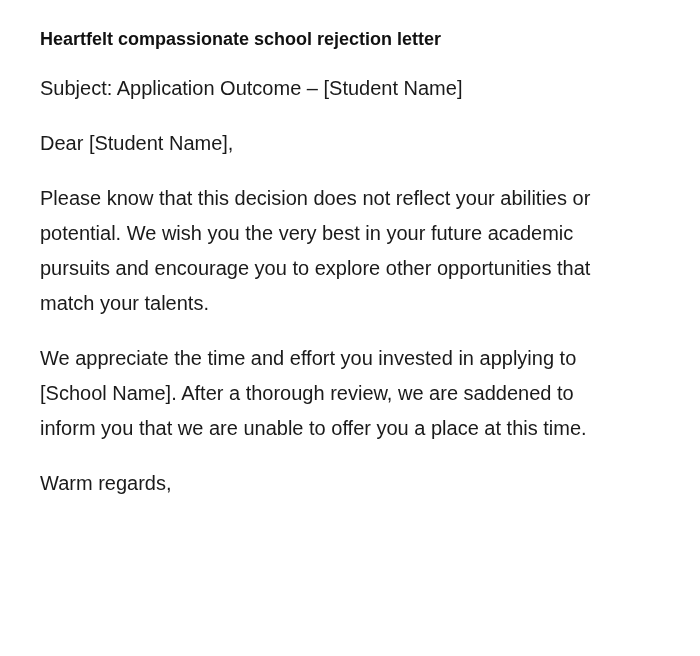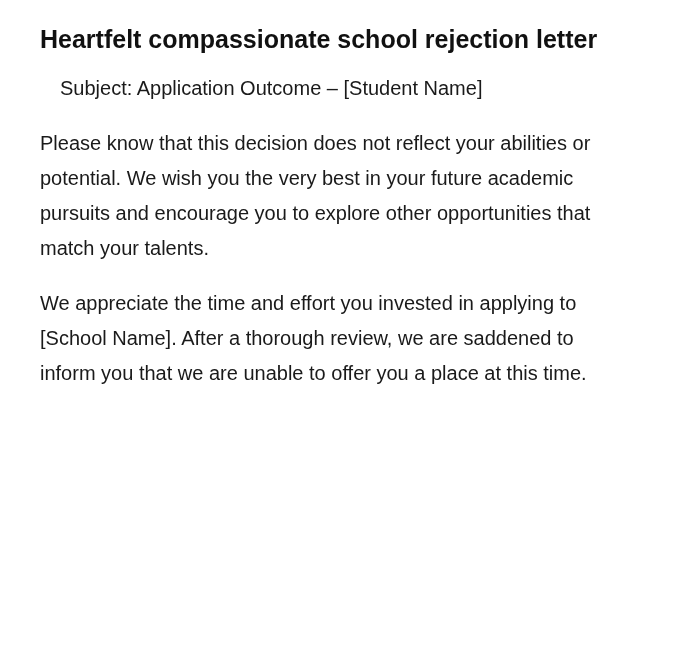--- a/index.html
+++ b/index.html
@@ -17,48 +17,49 @@
   .page {
     box-sizing: border-box;
     width: 700px;
     height: 656px;
     padding: 23px 40px 0 40px;
   }
   .letter {
     width: 585px;
   }
   h1.letter-title {
-    font-size: 25px;
+    font-size: 18px;
     line-height: 32px;
     font-weight: 700;
     color: #111111;
     margin: 0 0 16px 0;
     letter-spacing: 0;
   }
   p {
     font-size: 20px;
     line-height: 35px;
     margin: 20px 0;
     font-weight: 400;
   }
   p.subject-line {
     margin-top: 0;
-    margin-left: 20px;
   }
 </style>
 </head>
 <body>
 
 <div class="page">
   <div class="letter">
     <h1 class="letter-title">Heartfelt compassionate school rejection letter</h1>
 
     <p class="subject-line">Subject: Application Outcome – [Student Name]</p>
 
+    <p class="salutation">Dear [Student Name],</p>
 
     <p class="body-paragraph">Please know that this decision does not reflect your abilities or potential. We wish you the very best in your future academic pursuits and encourage you to explore other opportunities that match your talents.</p>
 
     <p class="body-paragraph">We appreciate the time and effort you invested in applying to [School Name]. After a thorough review, we are saddened to inform you that we are unable to offer you a place at this time.</p>
 
+    <p class="closing">Warm regards,</p>
 
 
   </div>
 </div>
 
 </body></html>

